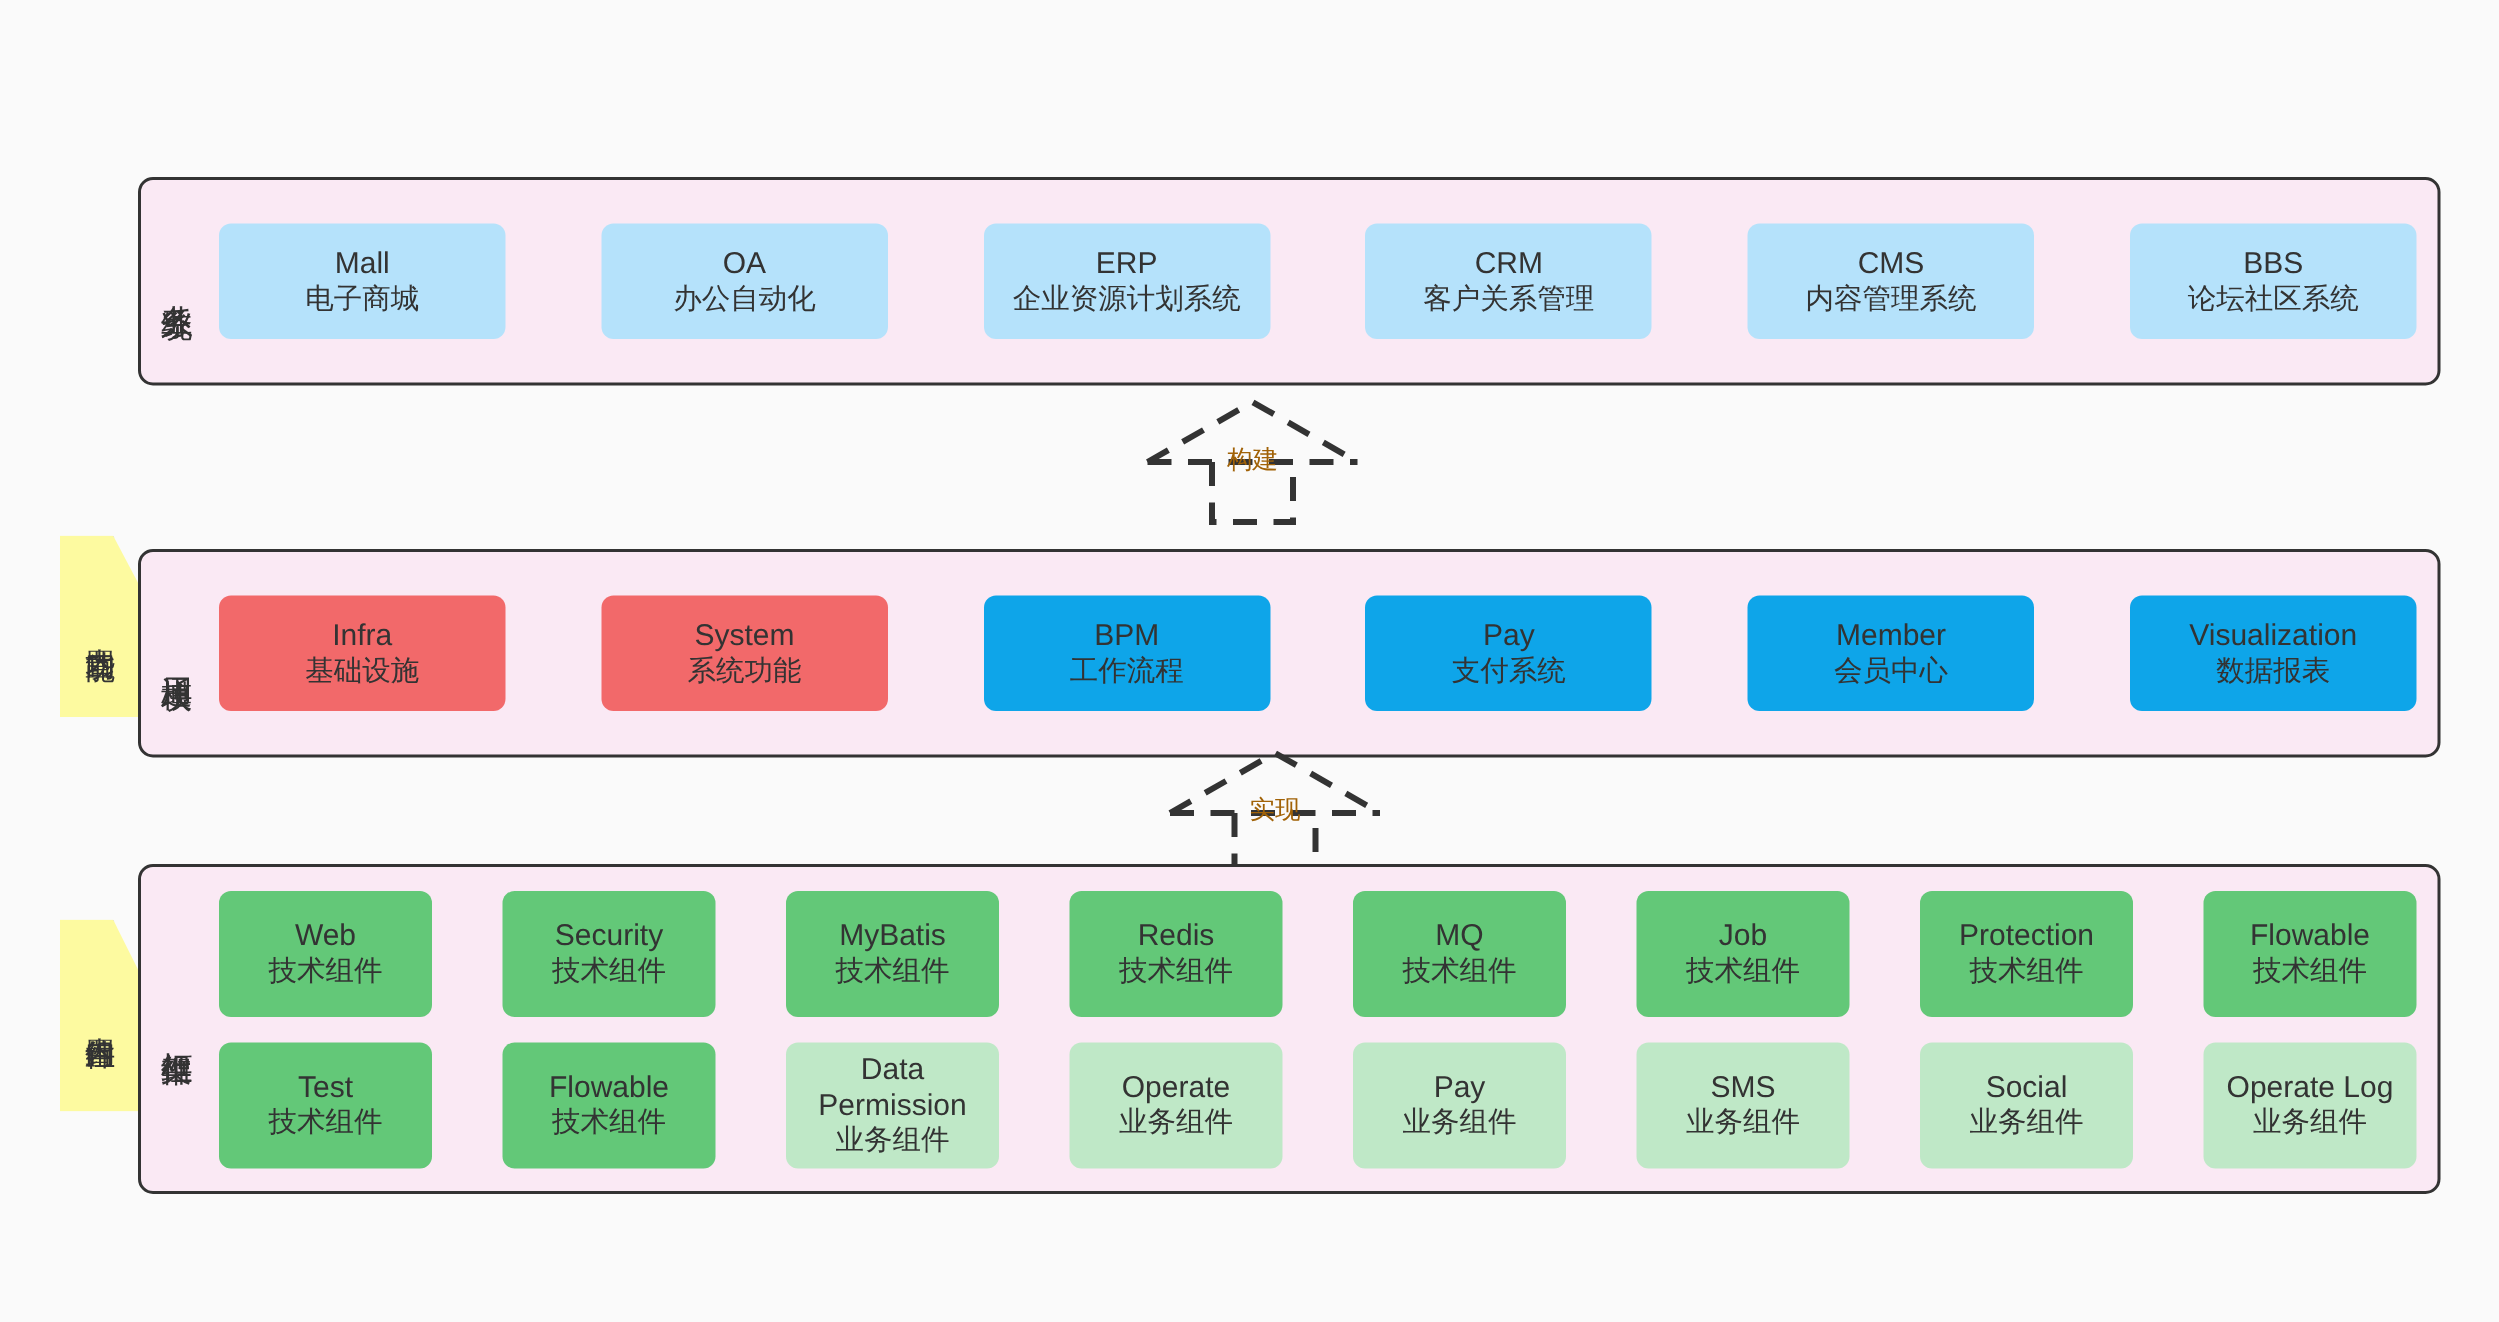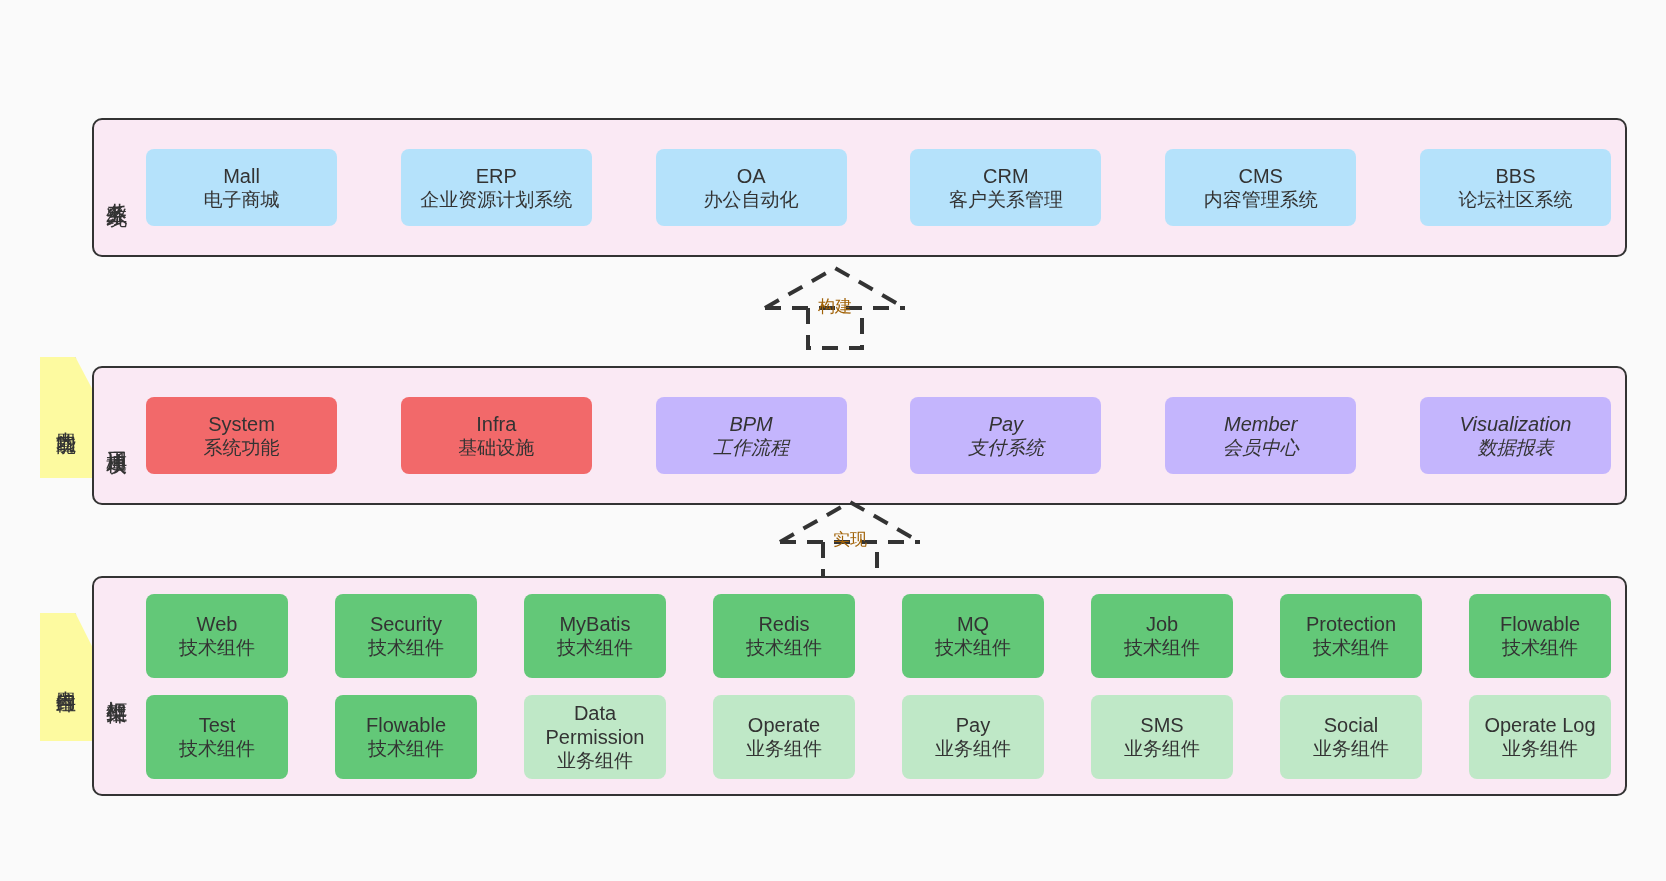--- a/index.html
+++ b/index.html
@@ -84,21 +84,21 @@
     text-align: center;
     color: #333333;
     padding: 6px 8px;
     line-height: 1.22;
   }
   .card .t1 { font-size: 20px; }
   .card .t2 { font-size: 19px; }
 
   .c-blue        { background: #b5e2fb; }
   .c-red         { background: #f2696a; }
-  .c-pink        { background: #c4b5fd; font-style: italic; }
+  .c-pink        { background: #0ea5e9; }
   .c-green       { background: #63c878; }
   .c-lightgreen  { background: #bfe8c7; }
 
   
   .lcard { width: 191px; height: 77px; }
 
   
   .fcard { width: 142px; height: 84px; }
 
   
@@ -151,27 +151,27 @@
     <div class="layer-title">业务系统</div>
     <div class="layer-body">
       <div class="row">
 
         <div class="card lcard c-blue">
           <span class="t1">Mall</span>
           <span class="t2">电子商城</span>
         </div>
 
         <div class="card lcard c-blue">
+          <span class="t1">OA</span>
+          <span class="t2">办公自动化</span>
+        </div>
+
+        <div class="card lcard c-blue">
           <span class="t1">ERP</span>
           <span class="t2">企业资源计划系统</span>
-        </div>
-
-        <div class="card lcard c-blue">
-          <span class="t1">OA</span>
-          <span class="t2">办公自动化</span>
         </div>
 
         <div class="card lcard c-blue">
           <span class="t1">CRM</span>
           <span class="t2">客户关系管理</span>
         </div>
 
         <div class="card lcard c-blue">
           <span class="t1">CMS</span>
           <span class="t2">内容管理系统</span>
@@ -199,27 +199,27 @@
     <span class="fold"></span>
     <span>内置功能</span>
   </div>
 
   <div class="layer" style="left:92px; top:366px; width:1535px; height:139px;">
     <div class="layer-title">通用模块</div>
     <div class="layer-body">
       <div class="row">
 
         <div class="card lcard c-red">
+          <span class="t1">Infra</span>
+          <span class="t2">基础设施</span>
+        </div>
+
+        <div class="card lcard c-red">
           <span class="t1">System</span>
           <span class="t2">系统功能</span>
-        </div>
-
-        <div class="card lcard c-red">
-          <span class="t1">Infra</span>
-          <span class="t2">基础设施</span>
         </div>
 
         <div class="card lcard c-pink">
           <span class="t1">BPM</span>
           <span class="t2">工作流程</span>
         </div>
 
         <div class="card lcard c-pink">
           <span class="t1">Pay</span>
           <span class="t2">支付系统</span>

